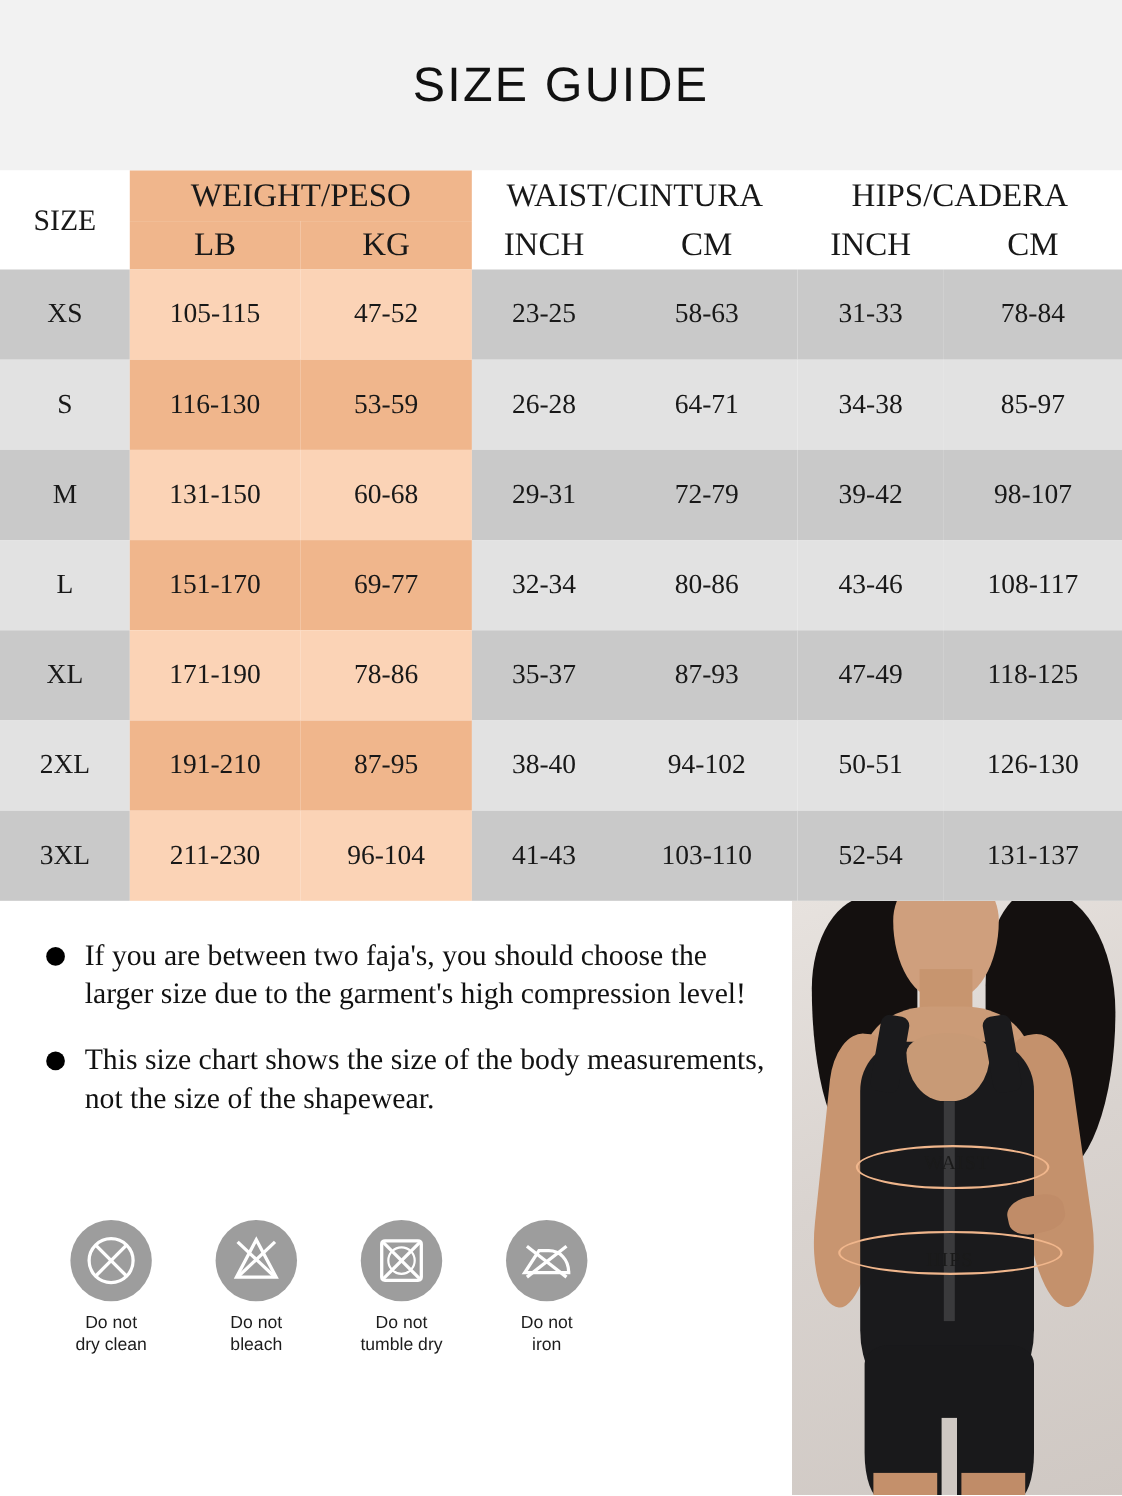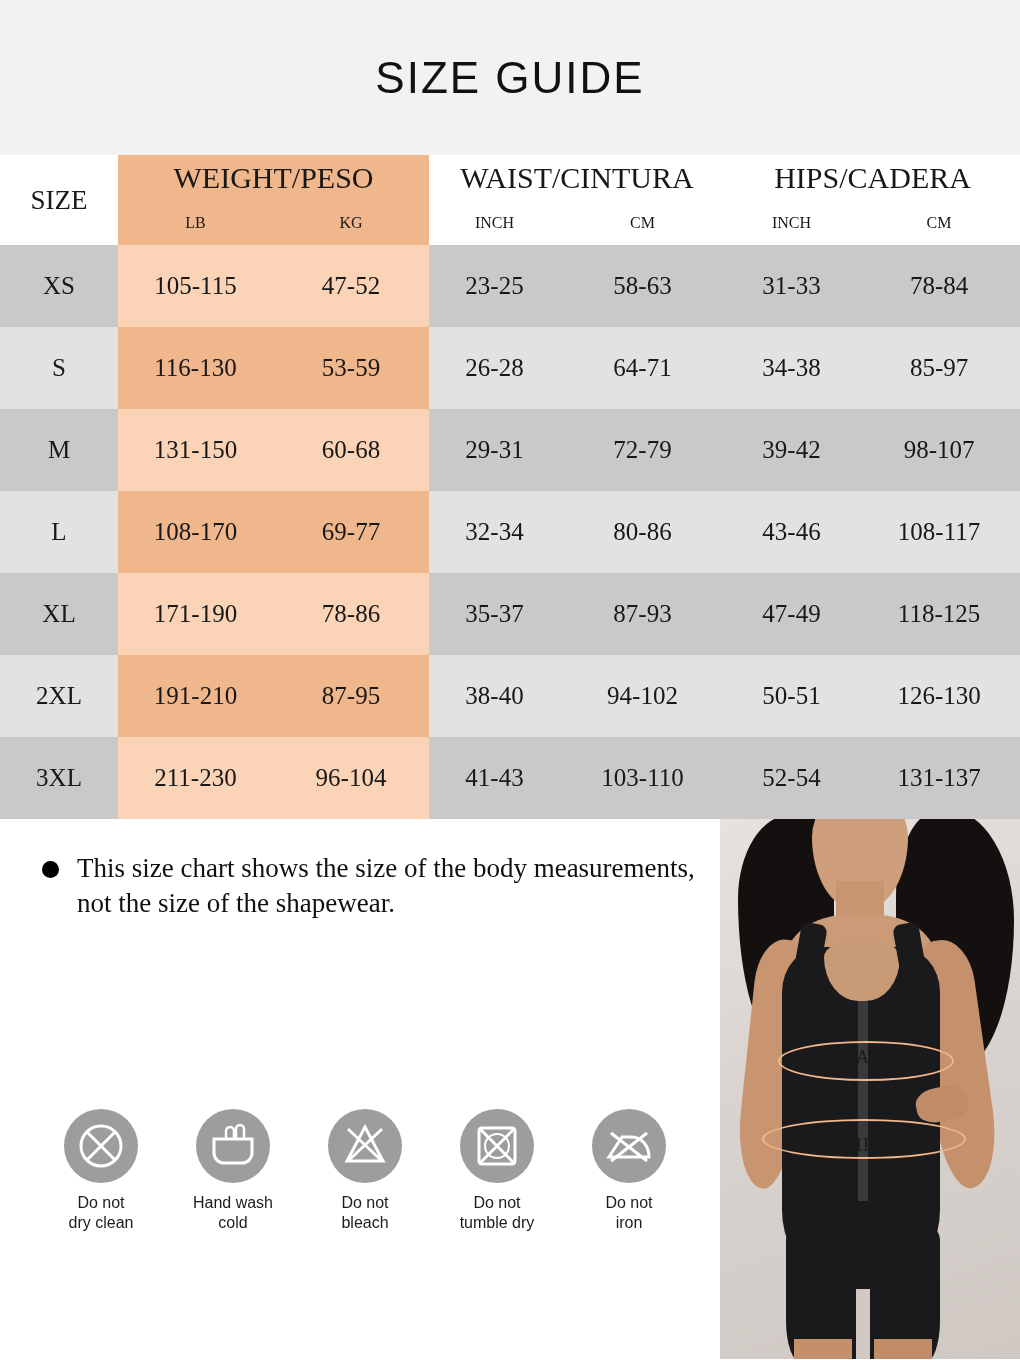--- a/index.html
+++ b/index.html
@@ -48,21 +48,21 @@
     color: #181818;
     border: 0;
     padding: 0;
   }
   .hdr-group {
     height: 46px;
     font-size: 30px;
   }
   .hdr-unit {
     height: 44px;
-    font-size: 16px;
+    font-size: 30px;
   }
   .size-cell-head {
     font-size: 27px;
   }
   .row-cell {
     height: 82px;
     font-size: 25px;
   }
   .col-size { width: 118px; }
   .col-lb  { width: 155px; }
@@ -366,21 +366,21 @@
         <td class="row-cell bg-peach-light">131-150</td>
         <td class="row-cell bg-peach-light">60-68</td>
         <td class="row-cell bg-grey-dark">29-31</td>
         <td class="row-cell bg-grey-dark">72-79</td>
         <td class="row-cell bg-grey-dark">39-42</td>
         <td class="row-cell bg-grey-dark">98-107</td>
       </tr>
 
       <tr>
         <td class="row-cell bg-grey-light">L</td>
-        <td class="row-cell bg-peach-dark">108-170</td>
+        <td class="row-cell bg-peach-dark">151-170</td>
         <td class="row-cell bg-peach-dark">69-77</td>
         <td class="row-cell bg-grey-light">32-34</td>
         <td class="row-cell bg-grey-light">80-86</td>
         <td class="row-cell bg-grey-light">43-46</td>
         <td class="row-cell bg-grey-light">108-117</td>
       </tr>
 
       <tr>
         <td class="row-cell bg-grey-dark">XL</td>
         <td class="row-cell bg-peach-light">171-190</td>
@@ -409,50 +409,44 @@
         <td class="row-cell bg-grey-dark">103-110</td>
         <td class="row-cell bg-grey-dark">52-54</td>
         <td class="row-cell bg-grey-dark">131-137</td>
       </tr>
     </tbody>
   </table>
 
   <div class="lower">
 
     <div class="notes">
+      <div class="note">
+        <span class="bullet"></span>
+        <span class="note-text">If you are between two faja's, you should choose the larger size due to the garment's high compression level!</span>
+      </div>
       <div class="note">
         <span class="bullet"></span>
         <span class="note-text">This size chart shows the size of the body measurements, not the size of the shapewear.</span>
       </div>
     </div>
 
     <div class="care-row">
 
       <div class="care-item">
         <div class="care-circle">
           <svg width="74" height="74" viewBox="0 0 74 74">
             <circle cx="37" cy="37" r="20" fill="none" stroke="#ffffff" stroke-width="3"></circle>
             <line x1="23" y1="23" x2="51" y2="51" stroke="#ffffff" stroke-width="3"></line>
             <line x1="51" y1="23" x2="23" y2="51" stroke="#ffffff" stroke-width="3"></line>
           </svg>
         </div>
         <div class="care-label" style="white-space:pre-line">Do not
 dry clean</div>
       </div>
 
-      <div class="care-item">
-        <div class="care-circle">
-          <svg width="74" height="74" viewBox="0 0 74 74">
-            <path d="M18 30 h38 v14 a10 10 0 0 1 -10 10 h-18 a10 10 0 0 1 -10 -10 z" fill="none" stroke="#ffffff" stroke-width="3"></path>
-            <path d="M30 30 v-8 a4 4 0 0 1 8 0 v8 M40 30 v-10 a4 4 0 0 1 8 0 v10" fill="none" stroke="#ffffff" stroke-width="2.5"></path>
-          </svg>
-        </div>
-        <div class="care-label" style="white-space:pre-line">Hand wash
-cold</div>
-      </div>
 
       <div class="care-item">
         <div class="care-circle">
           <svg width="74" height="74" viewBox="0 0 74 74">
             <path d="M37 18 L55 52 H19 Z" fill="none" stroke="#ffffff" stroke-width="3"></path>
             <line x1="20" y1="20" x2="54" y2="52" stroke="#ffffff" stroke-width="3"></line>
             <line x1="54" y1="20" x2="20" y2="52" stroke="#ffffff" stroke-width="3"></line>
           </svg>
         </div>
         <div class="care-label" style="white-space:pre-line">Do not

